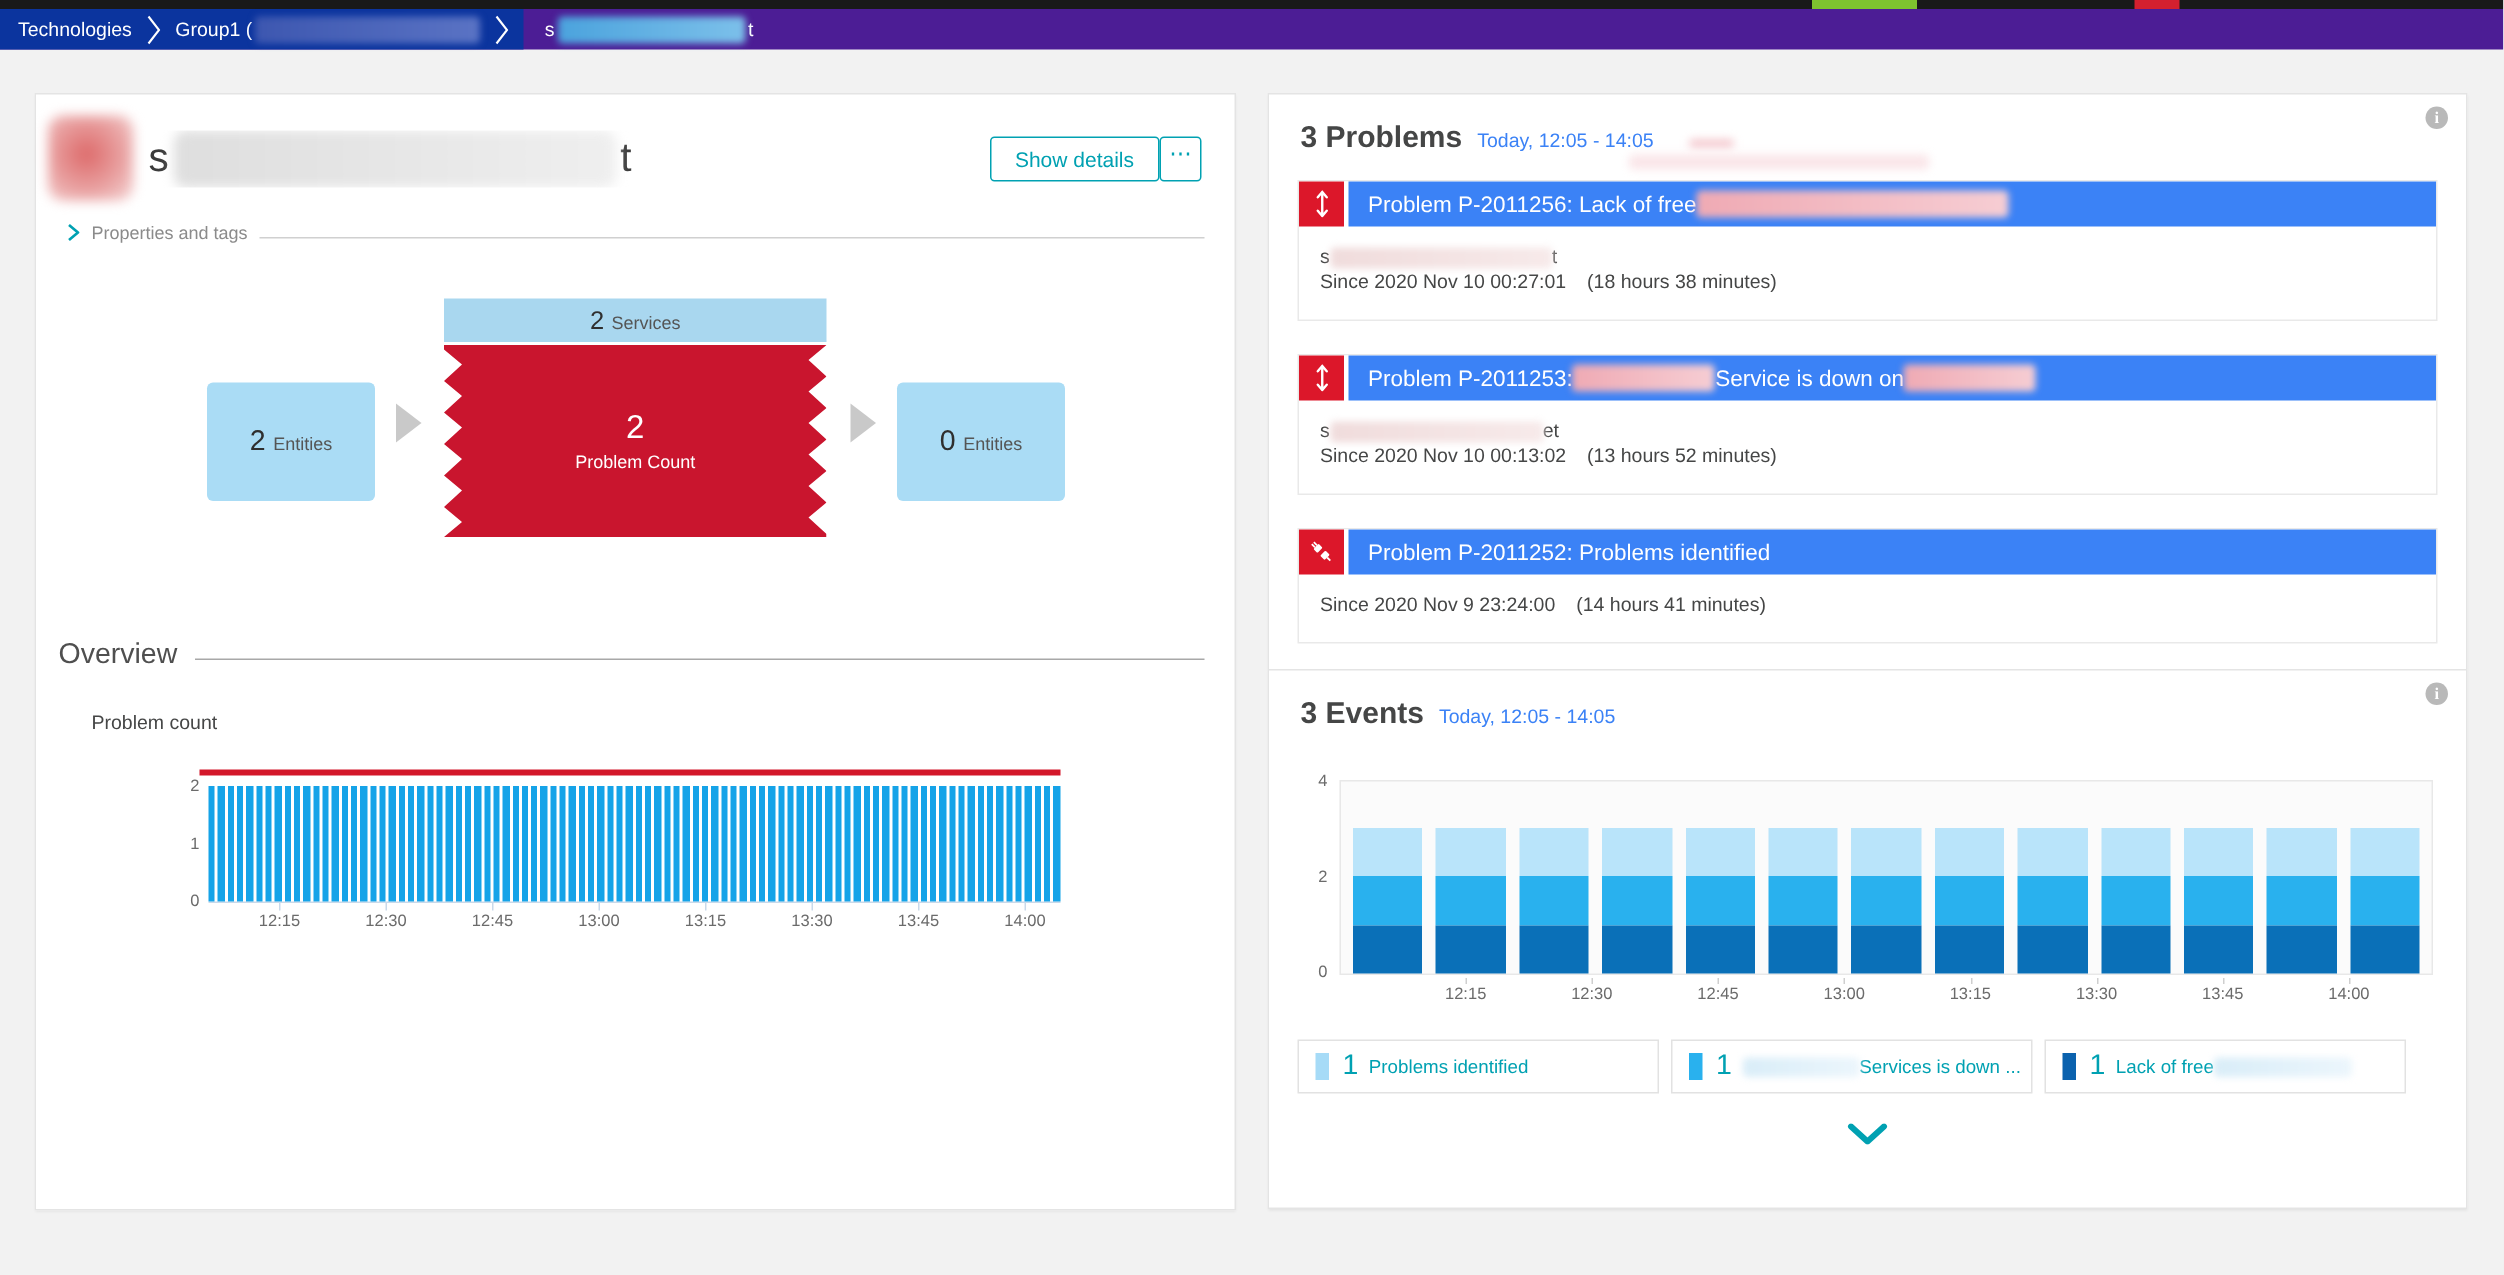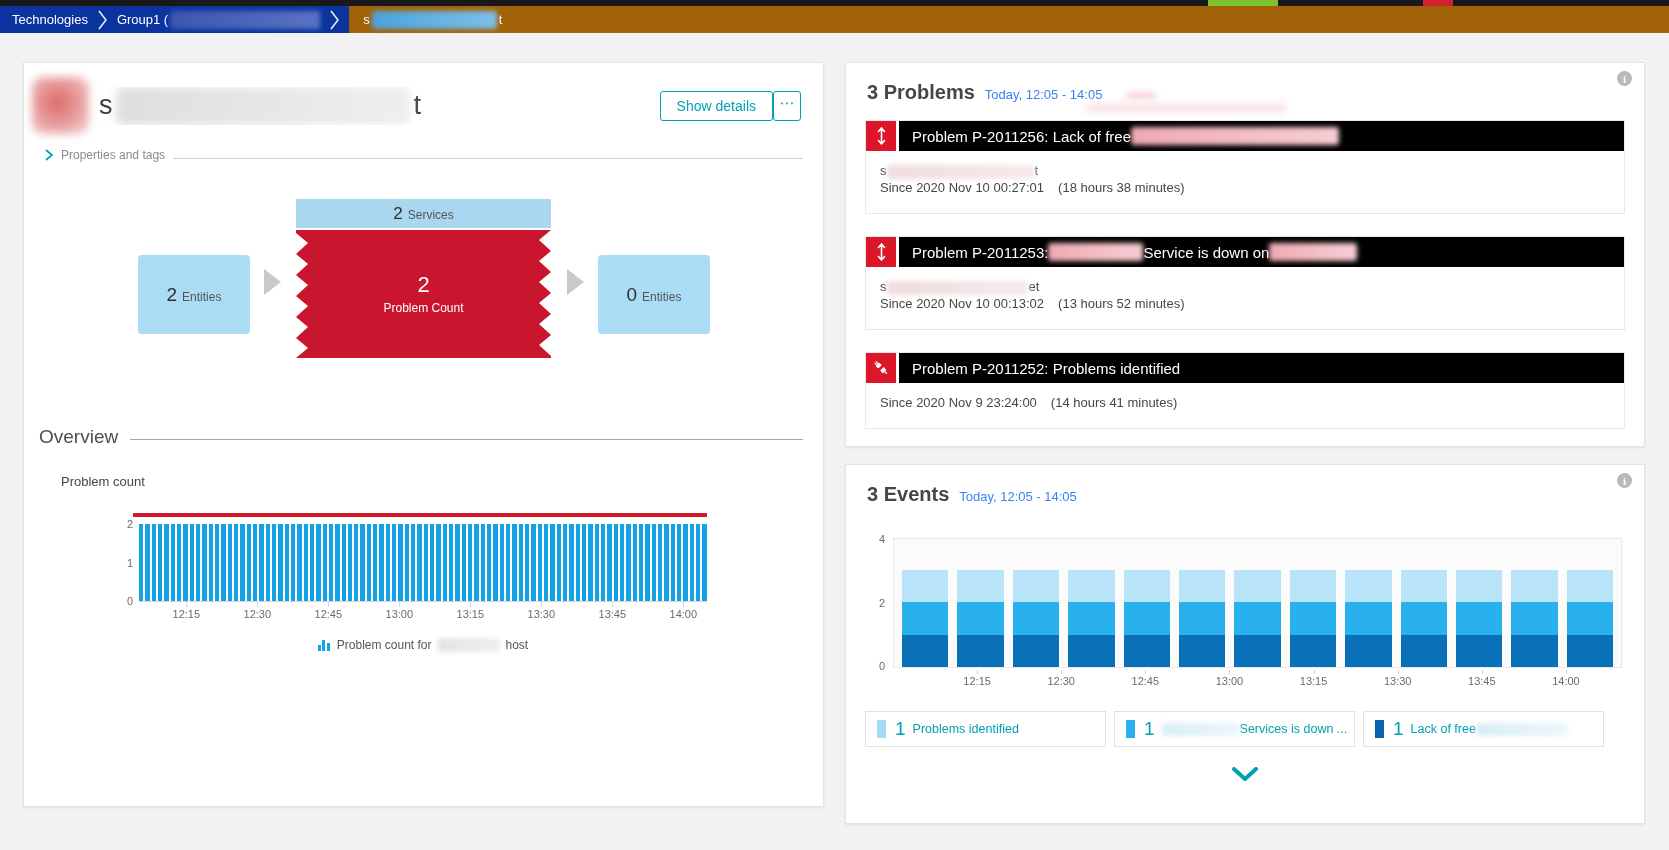--- a/index.html
+++ b/index.html
@@ -4,40 +4,40 @@
 <style>
   * { box-sizing: border-box; margin: 0; padding: 0; }
   html,body { background:#f0f0f0; font-family:"Liberation Sans", sans-serif; }
   .page { position:relative; width:1669px; height:850px; background:#f2f2f2; overflow:hidden; }
 
   
   .status-strip { position:absolute; left:0; top:0; width:1669px; height:6px; background:#191919; }
   .strip-seg { position:absolute; top:0; height:6px; }
 
   
-  .breadcrumb { position:absolute; left:0; top:6px; width:1669px; height:27px; display:flex; align-items:stretch; background:#a16207; color:#fff; font-size:13px; }
+  .breadcrumb { position:absolute; left:0; top:6px; width:1669px; height:27px; display:flex; align-items:stretch; background:#4c1d95; color:#fff; font-size:13px; }
   .crumb-dark { background:#0b349e; display:flex; align-items:center; padding-left:12px; }
   .crumb-light { flex:1; display:flex; align-items:center; padding-left:14px; }
   .crumb { display:flex; align-items:center; white-space:nowrap; }
   .crumb-sep { margin:0 10px; display:flex; align-items:center; }
   .redact { display:inline-block; border-radius:3px; filter:blur(2.5px); vertical-align:middle; }
   .redact-navy { height:18px; background:linear-gradient(90deg,#3d57b0,#5a73c4); }
   .redact-sky  { height:18px; background:linear-gradient(90deg,#4ba3dd,#7cc0ea); }
   .redact-gray { height:14px; background:linear-gradient(90deg,#e3e3e3,#efefef); }
   .redact-rose { height:14px; background:linear-gradient(90deg,#f0dcdc,#f7eaea); }
   .redact-pink { height:18px; background:linear-gradient(90deg,#efaab4,#f6cdd3); vertical-align:-4px; }
   .redact-big  { height:38px; background:linear-gradient(90deg,#dedede,#efefef); border-radius:8px; filter:blur(4px); }
   .redact-red-blob { width:57px; height:57px; border-radius:10px; background:radial-gradient(circle at 45% 45%, #dd6a6a 0%, #e9a2a2 55%, #f6dada 100%); filter:blur(4px); }
   .redact-lblue { height:13px; background:linear-gradient(90deg,#d9edf8,#ecf6fc); }
 
   
   .card { position:absolute; background:#fff; border:1px solid #e4e4e4; box-shadow:0 1px 2px rgba(0,0,0,.07); }
   .left-card { left:23px; top:62px; width:801px; height:745px; }
   .problems-card { left:845px; top:62px; width:800px; height:385px; }
-  .events-card { left:845px; top:464px; width:800px; height:360px; }
+  .events-card { left:845px; top:446px; width:800px; height:360px; }
 
   
   .host-header { display:flex; align-items:center; padding:14px 22px 0 8px; }
   .host-title { flex:1; margin-left:10px; font-size:27px; color:#3b3b3b; display:flex; align-items:center; white-space:nowrap; overflow:hidden; }
   .host-title .redact-big { width:295px; margin:0 3px; }
   .btn { border:1px solid #00a1b2; color:#00a1b2; background:#fff; border-radius:3px; font-size:14px; font-family:"Liberation Sans",sans-serif; cursor:pointer; }
   .btn-show { height:30px; padding:0 16px; }
   .btn-more { height:30px; width:28px; font-size:15px; line-height:1; padding-bottom:6px; }
 
   .props-row { display:flex; align-items:center; margin:14px 20px 0 21px; font-size:12px; color:#8b8b8b; }
@@ -87,21 +87,21 @@
   .card-head .count-title { font-size:20px; font-weight:bold; color:#454646; }
   .card-head .timeframe { font-size:13px; color:#3b82f6; margin-left:10px; }
   .info-icon { position:absolute; right:12px; top:8px; width:15px; height:15px; border-radius:50%; background:#b9b9b9; color:#fff; font-size:11px; font-weight:bold; font-family:"Liberation Serif",serif; display:flex; align-items:center; justify-content:center; }
   .info-icon::after { content:'i'; }
 
   
   .problems-list { margin:16px 19px 0 19px; }
   .problem-entry { border:1px solid #e9e9e9; margin-bottom:22px; background:#fff; cursor:pointer; }
   .p-bar { display:flex; height:30px; background:#fff; }
   .p-icon { width:30px; margin-right:3px; background:#dc172a; display:flex; align-items:center; justify-content:center; }
-  .p-title { flex:1; background:#000000; display:flex; align-items:center; padding-left:13px; color:#fff; font-size:15px; white-space:nowrap; overflow:hidden; }
+  .p-title { flex:1; background:#3b82f6; display:flex; align-items:center; padding-left:13px; color:#fff; font-size:15px; white-space:nowrap; overflow:hidden; }
   .p-body { padding:11px 14px 17px; font-size:13px; color:#454646; line-height:17px; }
   .p-since span { margin-right:14px; }
   .artifact { position:absolute; filter:blur(3px); border-radius:3px; pointer-events:none; }
 
   
   .ev-chart { display:flex; margin:32px 18px 0 18px; }
   .ev-ycol { position:relative; width:29px; }
   .ev-ylab { position:absolute; right:8px; font-size:11px; color:#6b6b6b; }
   .ev-plot { position:relative; width:729px; height:130px; border:1px solid #e8e8e8; background:#fbfbfb; }
   .ev-bars { position:absolute; left:0; right:0; top:0; bottom:0; display:flex; gap:9px; padding:0 8px; align-items:flex-end; }
@@ -322,30 +322,20 @@
           <span class="pc-tick" style="left: 58.3333%;"></span>
           <span class="pc-xlab" style="left: 58.3333%;">13:15</span>
           <span class="pc-tick" style="left: 70.8333%;"></span>
           <span class="pc-xlab" style="left: 70.8333%;">13:30</span>
           <span class="pc-tick" style="left: 83.3333%;"></span>
           <span class="pc-xlab" style="left: 83.3333%;">13:45</span>
           <span class="pc-tick" style="left: 95.8333%;"></span>
           <span class="pc-xlab" style="left: 95.8333%;">14:00</span>
         </div>
     </div>
-    <div class="pc-legend">
-      <span class="mini-bars">
-          <i style="height:6px"></i>
-          <i style="height:11px"></i>
-          <i style="height:8px"></i>
-        </span>
-      <span>Problem count for</span>
-      <span class="redact redact-gray" style="width:62px; margin:0 6px;"></span>
-      <span>host</span>
-    </div>
   </div>
 
   <div class="card problems-card">
     <div class="info-icon"></div>
     <div class="card-head">
       <span class="count-title">3 Problems</span>
       <span class="timeframe">Today, 12:05 - 14:05</span>
     </div>
     <div class="artifact" style="left:280px; top:30px; width:30px; height:5px; background:#f3c3c9;"></div>
     <div class="artifact" style="left:240px; top:40px; width:200px; height:10px; background:rgba(246,210,215,.55);"></div>

